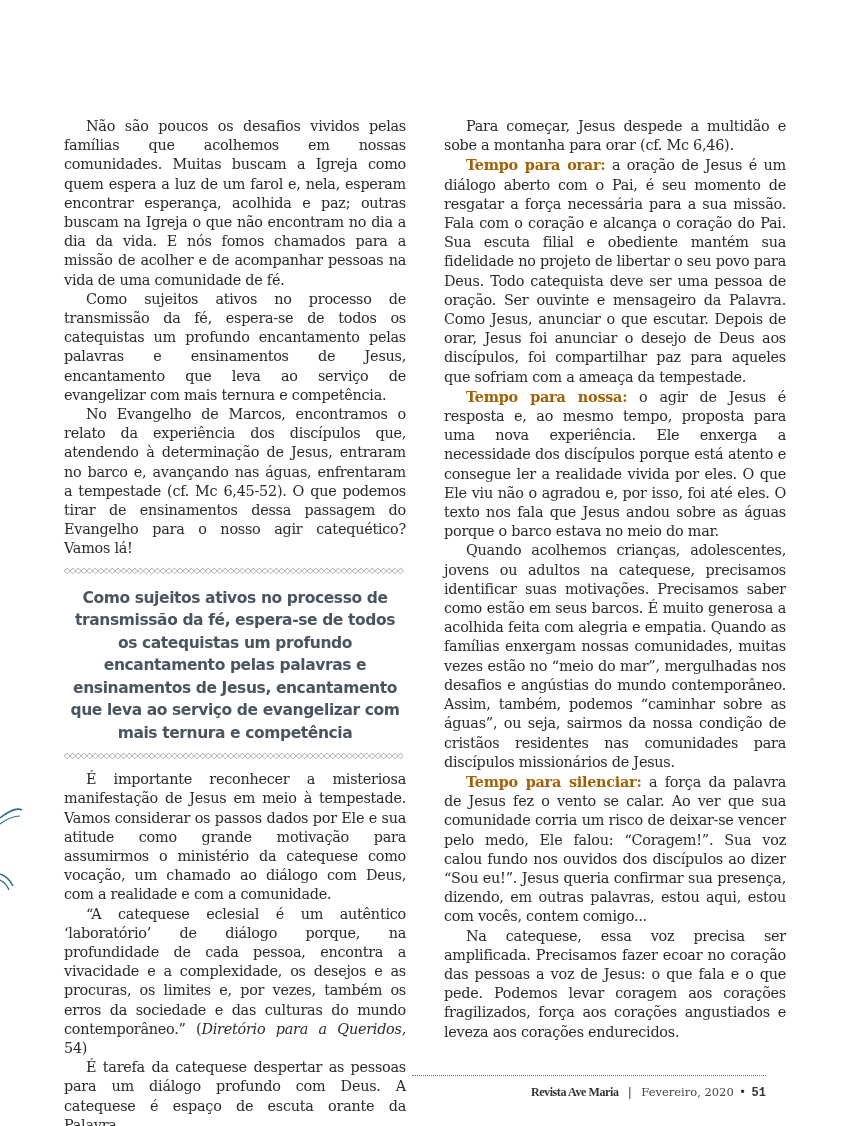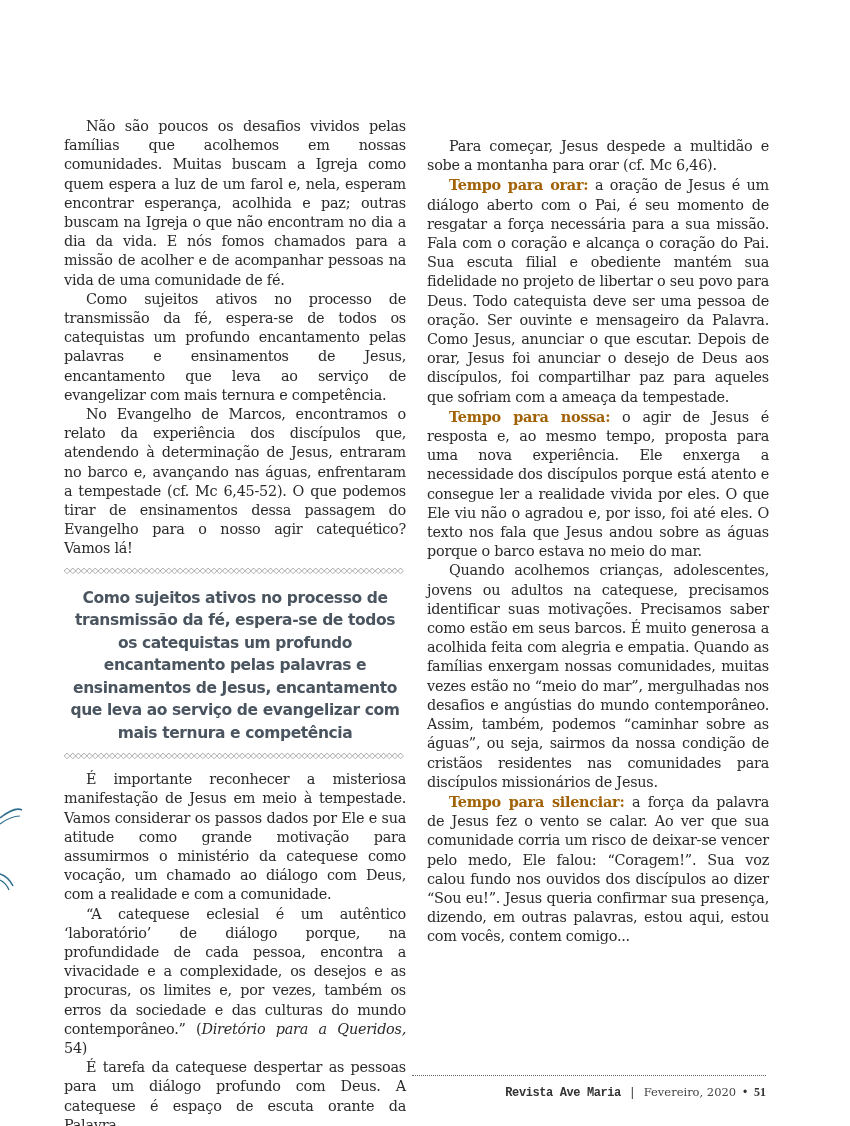--- a/index.html
+++ b/index.html
@@ -1,33 +1,33 @@
 <!DOCTYPE html>
 <html><head>
 <meta charset="utf-8">
 <style>
   html, body { margin:0; padding:0; }
   body { width:850px; height:1126px; background:#ffffff; position:relative; overflow:hidden;
          font-family:"DejaVu Serif", serif; color:#2a2a2a; }
   .col { position:absolute; top:117px; width:342px; font-size:14.4px; line-height:19.2px; text-align:justify; hyphens:manual; }
   .col.left { left:64px; }
-  .col.right { left:427px;margin-top:20px; }
+  .col.right { left:444px; }
   .col p { margin:0; text-indent:22px; letter-spacing:-0.25px; }
   .col b { font-weight:bold; color:#a16207; }
   .divider { height:8px; margin:8px 0 10px 0; overflow:hidden; white-space:nowrap;
              font-size:8px; line-height:8px; color:#8a8a8a; letter-spacing:-0.5px; font-family:"DejaVu Sans", sans-serif; }
   .pullquote { font-family:"DejaVu Sans", sans-serif; font-weight:bold; color:#4a5560; text-align:center;
                font-size:15.5px; line-height:22.5px; margin:12px 4px 8px 4px; letter-spacing:-0.4px; }
   .endmark { display:inline-block; width:9px; height:9px; border-radius:50%; background:#555; margin-left:3px; vertical-align:0px; }
   .footer-rule { position:absolute; left:412px; top:1075px; width:354px; border-top:1px dotted #666; }
   .footer { position:absolute; right:84px; top:1085px; font-size:12px; color:#333; white-space:nowrap; }
-  .footer .mag { font-family:Liberation Mono, monospace; font-weight:bold; font-stretch:condensed; letter-spacing:-0.4px; }
+  .footer .mag { font-family:Liberation Serif, serif; font-weight:bold; font-stretch:condensed; letter-spacing:-0.4px; }
   .footer .sep { margin:0 6px; font-family:"Liberation Sans", sans-serif; }
   .footer .date { font-family:"DejaVu Serif", serif; font-size:11.5px; color:#444; }
-  .footer .page { font-family:Liberation Serif, serif; font-weight:bold; }
+  .footer .page { font-family:Liberation Mono, monospace; font-weight:bold; }
   .swirl { position:absolute; left:0; top:770px; width:40px; height:140px; }
 </style>
 </head>
 <body>
 
 <svg class="swirl" viewBox="0 0 40 140">
   <path d="M0 48 C10 40, 18 38, 22 40" stroke="#2f6e8e" stroke-width="1.6" fill="none"></path>
   <path d="M0 54 C8 48, 14 46, 20 46" stroke="#2f6e8e" stroke-width="1.2" fill="none"></path>
   <path d="M0 104 C6 106, 10 110, 13 116" stroke="#2f6e8e" stroke-width="1.6" fill="none"></path>
   <path d="M0 110 C4 112, 7 115, 9 120" stroke="#2f6e8e" stroke-width="1.2" fill="none"></path>
@@ -46,20 +46,21 @@
   <p><span>“A catequese eclesial é um autêntico ‘laboratório’ de diálogo porque, na profundidade de cada pessoa, encontra a vivacidade e a complexidade, os desejos e as procuras, os limites e, por vezes, também os erros da sociedade e das culturas do mundo contem­porâneo.” (</span><i>Diretório para a Queridos,</i><span> 54)</span></p>
   <p>É tarefa da catequese despertar as pessoas para um diálogo profundo com Deus. A catequese é es­paço de escuta orante da Palavra.</p>
 </div>
 
 <div class="col right">
   <p>Para começar, Jesus despede a multidão e sobe a montanha para orar (cf. Mc 6,46).</p>
   <p><b>Tempo para orar:</b><span> a oração de Jesus é um diá­logo aberto com o Pai, é seu momento de resgatar a força necessária para a sua missão. Fala com o coração e alcança o coração do Pai. Sua escuta filial e obediente mantém sua fidelidade no projeto de libertar o seu povo para Deus. Todo catequista deve ser uma pessoa de oração. Ser ouvinte e mensageiro da Palavra. Como Jesus, anunciar o que escutar. Depois de orar, Jesus foi anunciar o desejo de Deus aos discípulos, foi compartilhar paz para aqueles que sofriam com a ameaça da tempestade.</span></p>
   <p><b>Tempo para nossa:</b><span> o agir de Jesus é resposta e, ao mesmo tempo, proposta para uma nova expe­riência. Ele enxerga a necessidade dos discípulos porque está atento e consegue ler a realidade vivida por eles. O que Ele viu não o agradou e, por isso, foi até eles. O texto nos fala que Jesus andou sobre as águas porque o barco estava no meio do mar.</span></p>
   <p>Quando acolhemos crianças, adolescentes, jo­vens ou adultos na catequese, precisamos identificar suas motivações. Precisamos saber como estão em seus barcos. É muito generosa a acolhida feita com alegria e empatia. Quando as famílias enxergam nossas comunidades, muitas vezes estão no “meio do mar”, mergulhadas nos desafios e angústias do mundo contemporâneo. Assim, também, podemos “caminhar sobre as águas”, ou seja, sairmos da nossa condição de cristãos residentes nas comunidades para discípulos missionários de Jesus.</p>
   <p><b>Tempo para silenciar:</b><span> a força da palavra de Jesus fez o vento se calar. Ao ver que sua comuni­dade corria um risco de deixar-se vencer pelo medo, Ele falou: “Coragem!”. Sua voz calou fundo nos ouvidos dos discípulos ao dizer “Sou eu!”. Jesus queria confirmar sua presença, dizendo, em outras palavras, estou aqui, estou com vocês, contem co­migo...</span></p>
+  <p>Na catequese, essa voz precisa ser amplificada. Precisamos fazer ecoar no coração das pessoas a voz de Jesus: o que fala e o que pede. Podemos levar coragem aos corações fragilizados, força aos cora­ções angustiados e leveza aos corações endurecidos.</p>
 </div>
 
 <div class="footer-rule"></div>
 <div class="footer">
   <span class="mag">Revista Ave Maria</span>
   <span class="sep">|</span>
   <span class="date">Fevereiro, 2020</span>
   <span class="sep" style="margin:0 3px;">•</span>
   <span class="page">51</span>
 </div>

